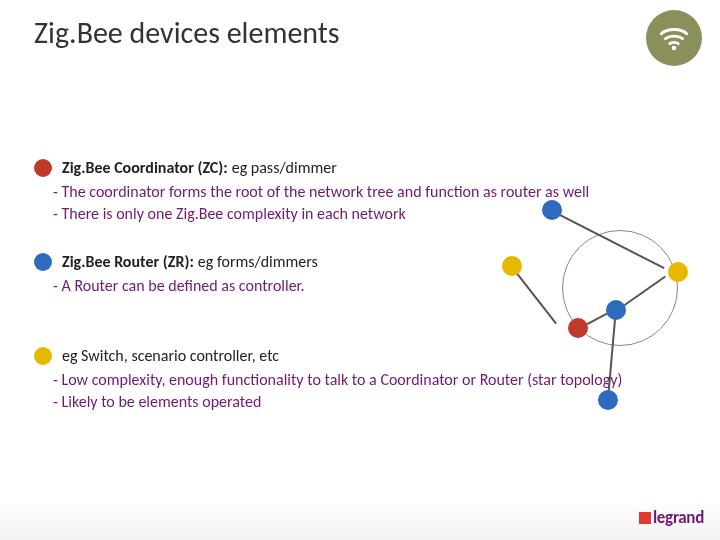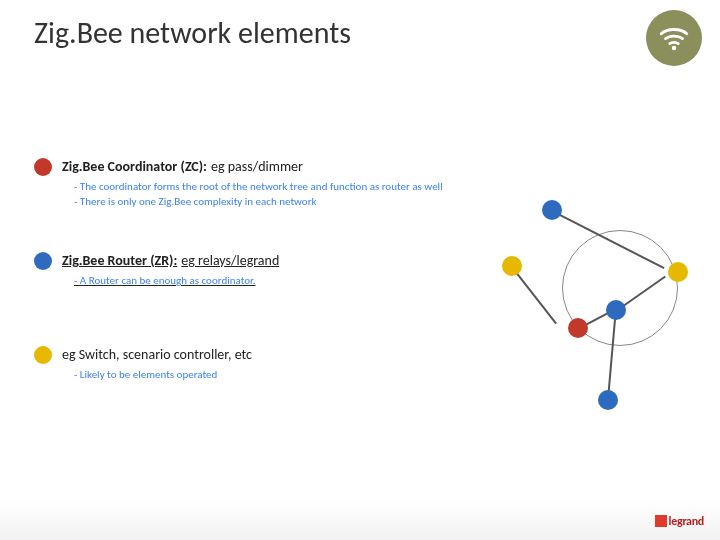--- a/index.html
+++ b/index.html
@@ -14,32 +14,32 @@
     font-size: 30px; font-weight: 400; color: #333;
   }
   .wifi-badge {
     position: absolute; right: 18px; top: 10px;
     width: 56px; height: 56px; border-radius: 50%;
     background: #8a8f5c;
     display: flex; align-items: center; justify-content: center;
   }
   .section { position: absolute; left: 34px; right: 20px; }
   .sec-heading {
-    display: flex; align-items: flex-start;
-    font-size: 14px; color: #222; margin-bottom: 4px;
+    display: flex; align-items: flex-end;
+    font-size: 16px; color: #222; margin-bottom: 4px;
   }
   .sec-heading .dot {
     width: 18px; height: 18px; border-radius: 50%;
     margin-right: 10px; flex: 0 0 18px;
   }
   .sec-heading .label-strong { font-weight: 700; margin-right: 4px; }
   .sec-heading .label-rest { font-weight: 400; }
   .bullets {
-    font-size: 11px; color: #3b82f6; line-height: 1.35;
-    margin-left: 40px;
+    font-size: 16px; color: #701a75; line-height: 1.35;
+    margin-left: 19px;
   }
   .dot-red { background: #c0392b; }
   .dot-blue { background: #2e6bbf; }
   .dot-yellow { background: #e6b800; }
 
   .diagram {
     position: absolute; right: 18px; top: 200px;
     width: 200px; height: 200px;
   }
   .big-circle {
@@ -51,30 +51,30 @@
   .line { position: absolute; background: #555; height: 1.5px; transform-origin: left center; }
 
   .footer-logo {
     position: absolute; right: 16px; bottom: 12px;
     display: flex; align-items: center; gap: 2px;
   }
   .lg-square {
     width: 12px; height: 12px; background: #e03a2f;
     display: inline-block;
   }
-  .lg-text { font-size: 12px; font-weight: 600; color: #b91c1c; letter-spacing: -0.3px; }
+  .lg-text { font-size: 17px; font-weight: 600; color: #701a75; letter-spacing: -0.3px; }
   .bottom-fade {
     position: absolute; left:0; right:0; bottom:0; height:40px;
     background: linear-gradient(#fff,#f2f2f2);
   }
 </style>
 </head>
 <body>
 
-<div class="title">Zig.Bee network elements</div>
+<div class="title">Zig.Bee devices elements</div>
 
 <div class="wifi-badge">
   <svg width="34" height="34" viewBox="0 0 24 24" fill="none">
     <path d="M3 9 C7 5 17 5 21 9" stroke="#fff" stroke-width="2" stroke-linecap="round"></path>
     <path d="M6 12.5 C9 10 15 10 18 12.5" stroke="#fff" stroke-width="2" stroke-linecap="round"></path>
     <path d="M9 16 C10.5 14.8 13.5 14.8 15 16" stroke="#fff" stroke-width="2" stroke-linecap="round"></path>
     <circle cx="12" cy="19" r="1.6" fill="#fff"></circle>
   </svg>
 </div>
 
@@ -83,37 +83,38 @@
     <span class="dot dot-red"></span>
     <span class="label-strong">Zig.Bee Coordinator (ZC):</span>
     <span class="label-rest">  eg pass/dimmer</span>
   </div>
   <div class="bullets">
     <div>- The coordinator forms the root of the network tree and function as router as well</div>
     <div>- There is only one Zig.Bee complexity in each network</div>
   </div>
 </div>
 
-<div class="section" style="top:252px;text-decoration:underline;">
+<div class="section" style="top:252px;">
   <div class="sec-heading">
     <span class="dot dot-blue"></span>
     <span class="label-strong">Zig.Bee Router (ZR):</span>
-    <span class="label-rest"> eg relays/legrand</span>
+    <span class="label-rest"> eg forms/dimmers</span>
   </div>
   <div class="bullets">
-    <div>- A Router can be enough as coordinator.</div>
+    <div>- A Router can be defined as controller.</div>
   </div>
 </div>
 
 <div class="section" style="top:346px;">
   <div class="sec-heading">
     <span class="dot dot-yellow"></span>
     <span class="label-rest"> eg Switch,  scenario controller, etc</span>
   </div>
   <div class="bullets">
+    <div>- Low complexity, enough functionality to talk to a Coordinator or Router (star topology)</div>
     <div>- Likely to be elements operated</div>
   </div>
 </div>
 
 <div class="diagram">
   <div class="big-circle"></div>
 
   <div class="line" style="left:50px; top:10px; width:126px; transform:rotate(27deg);"></div>
   <div class="line" style="left:76px; top:128px; width:44px; transform:rotate(-28deg);"></div>
   <div class="line" style="left:114px; top:110px; width:60px; transform:rotate(-35deg);"></div>

